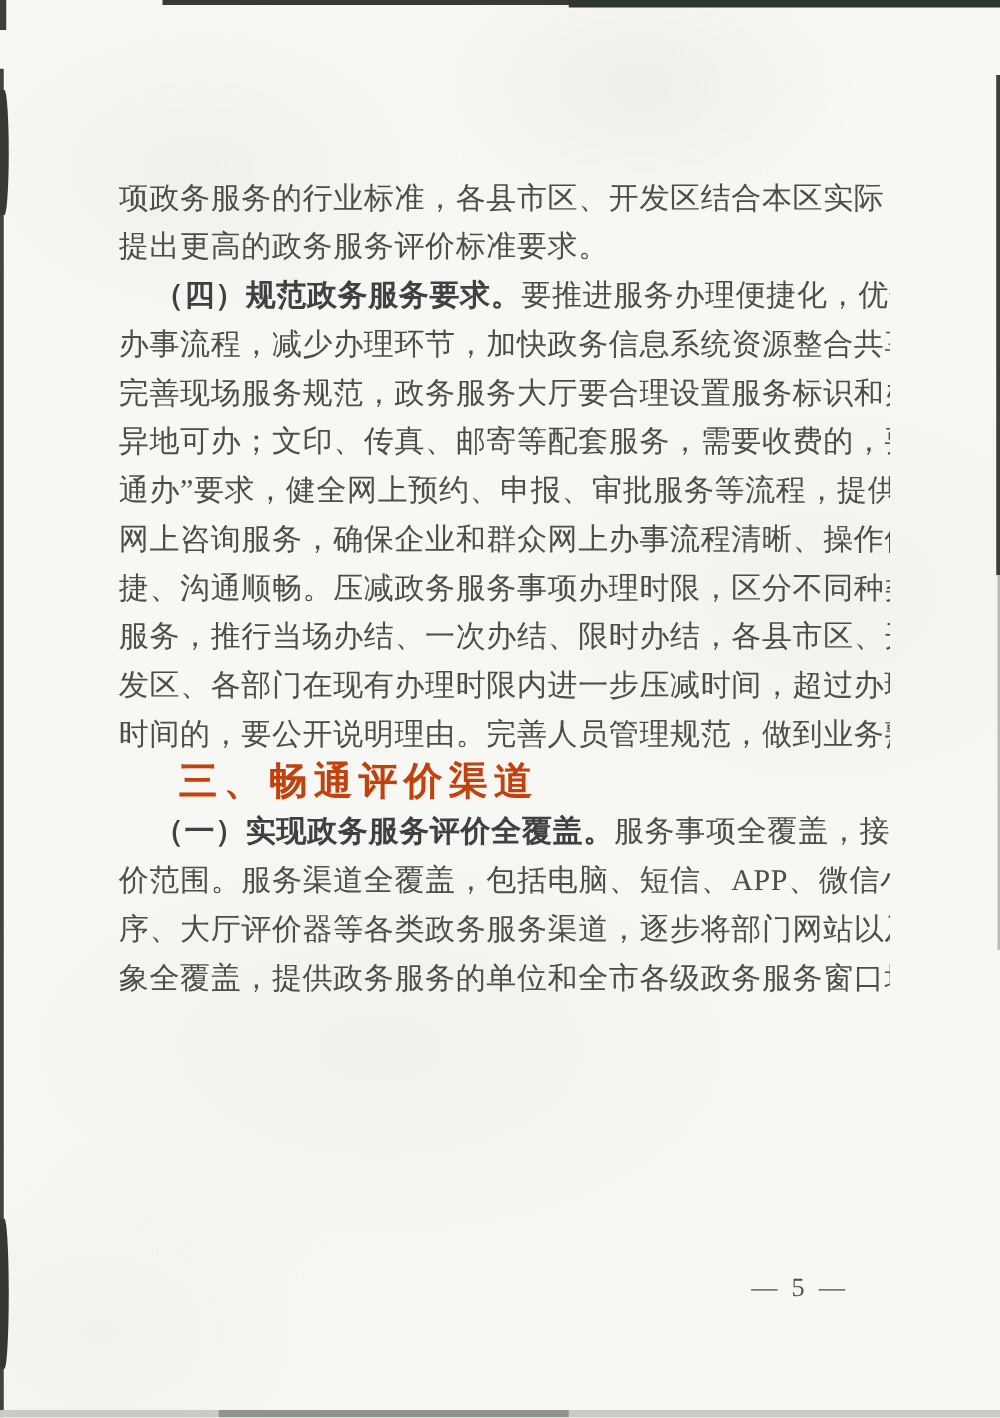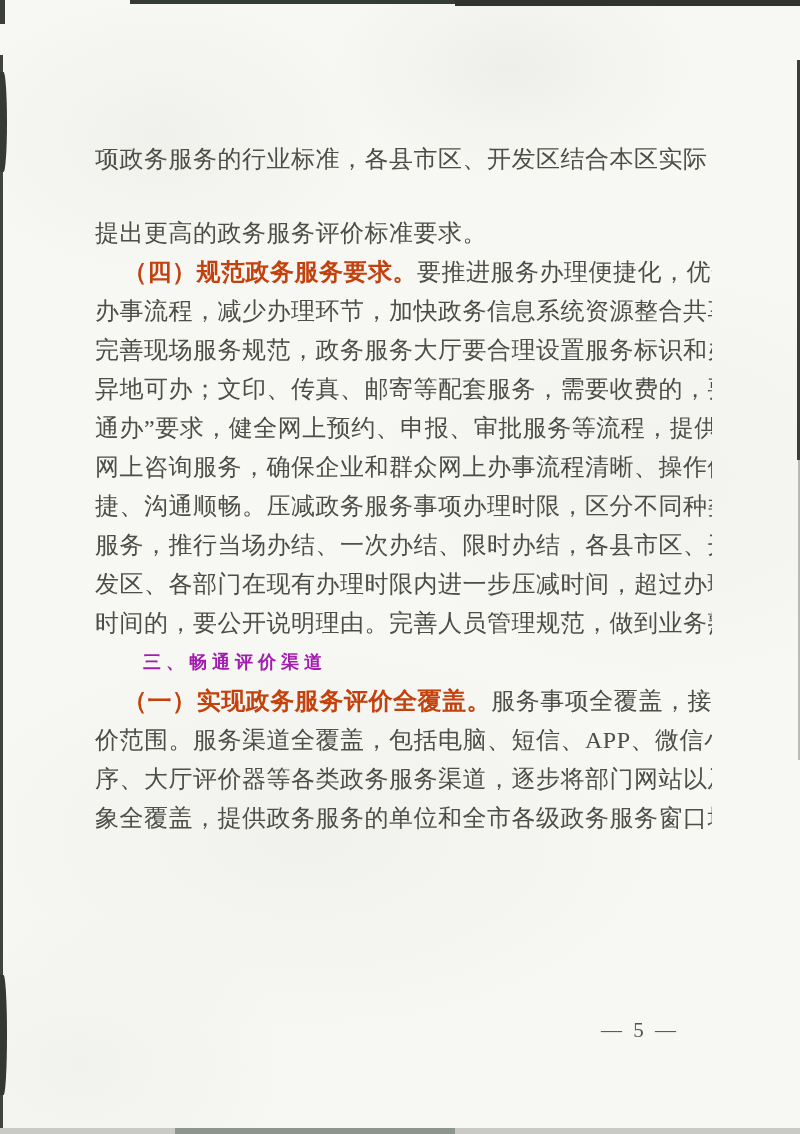--- a/index.html
+++ b/index.html
@@ -22,29 +22,29 @@
   }
   .textblock { position:absolute; left:95px; top:140px; width:617px; }
   .line {
     height:39px; line-height:39px;
     font-size:24px; color:#4e4e48;
     letter-spacing:0.5px;
     text-align:justify; text-align-last:justify;
     overflow:hidden; white-space:nowrap;
   }
   .line.indent { padding-left:28px; }
-  .line.endpara { text-align:left; text-align-last:left;margin-top:35px; }
+  .line.endpara { text-align:left; text-align-last:left; }
   .line.heading {
     padding-left:48px;
-    font-family:Liberation Sans, sans-serif;
-    font-weight:bold; font-size:18px; color:#a21caf;
+    font-family:Liberation Mono, monospace;
+    font-weight:bold; font-size:31px; color:#c2410c;
     letter-spacing:5px;
     text-align:left; text-align-last:left;
   }
-  .lead { font-weight:bold; color:#c2410c; }
+  .lead { font-weight:bold; color:#404040; }
   .pagenum {
     position:absolute; left:575px; top:1016px; width:130px;
     text-align:center; font-size:21px; line-height:28px;
     color:#52524c; letter-spacing:3px;
   }
   
   .art { position:absolute; pointer-events:none; }
   .edge-top        { left:130px; top:0; width:670px; height:4px; background:#343a34; }
   .edge-top-thick  { left:455px; top:0; width:345px; height:6px; background:#2e342e; }
   .corner-topleft  { left:0; top:0; width:5px; height:24px; background:#3a3f3a; }

